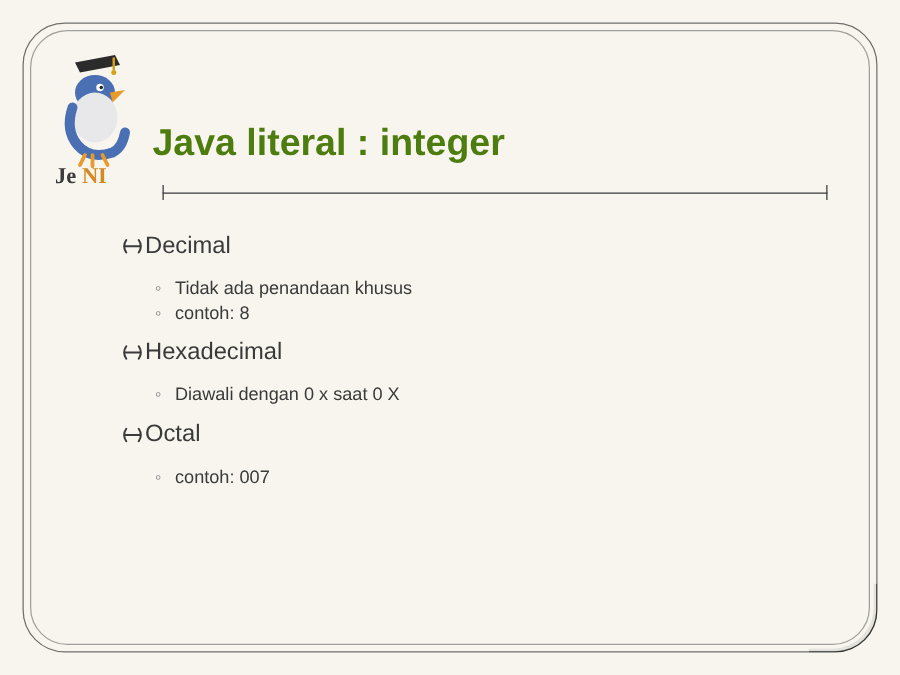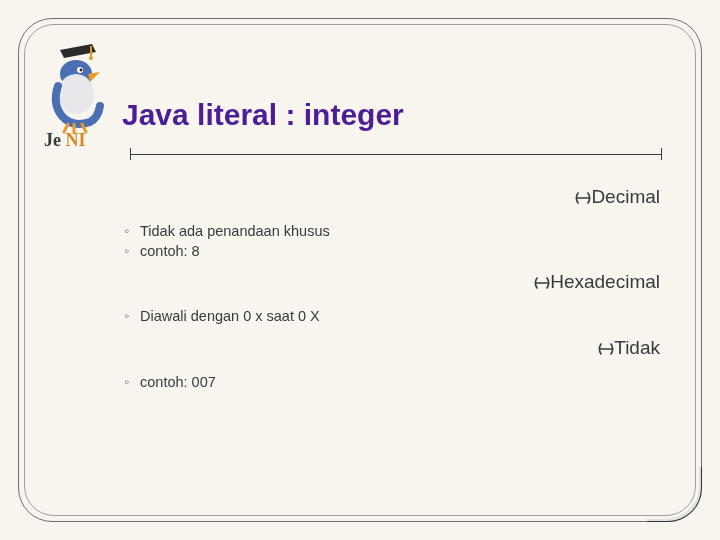--- a/index.html
+++ b/index.html
@@ -46,21 +46,21 @@
     height: 110px;
     pointer-events: none;
   }
   
   .title {
     position: absolute;
     left: 122px;
     top: 98px;
     font-weight: bold;
     font-size: 30px;
-    color: #4c1d95;
+    color: #4d7c0f;
   }
   
   .hr-wrap {
     position: absolute;
     left: 122px;
     right: 50px;
     top: 148px;
     height: 14px;
   }
   .hr-line {
@@ -91,21 +91,20 @@
   .intro {
     font-size: 20px;
     line-height: 1.25;
     margin-bottom: 22px;
   }
   .section-head {
     font-size: 19px;
     margin-top: 6px;
     margin-left: 22px;
     position: relative;
-    text-align: right;
   }
   .bullet-pisces {
     display: inline-block;
     width: 18px;
     margin-left: -4px;
     position: relative;
   }
   .bullet-pisces svg { vertical-align: -2px; }
   .sub-list {
     margin: 14px 0 10px 44px;
@@ -196,20 +195,20 @@
     </div>
     <div class="sub-list">
       <div class="row"><span class="sub-bullet">◦ </span><span><span>Diawali dengan </span><span class="bold">0 x</span><span> saat </span><span class="bold">0 X</span></span></div>
     </div>
 
     <div class="section-head">
       <span class="bullet-pisces">
         <svg width="16" height="14" viewBox="0 0 16 14">
             <path d="M3 2 C1 5 1 9 3 12 M13 2 C15 5 15 9 13 12 M2 7 L14 7" stroke="#3a3a3a" stroke-width="1.6" fill="none" stroke-linecap="round"></path>
           </svg>
-      </span><span>Tidak</span>
+      </span><span>Octal</span>
     </div>
     <div class="sub-list">
       <div class="row"><span class="sub-bullet">◦ </span><span>contoh: 007</span></div>
     </div>
 
   </div>
 </div>
 
 </body></html>

